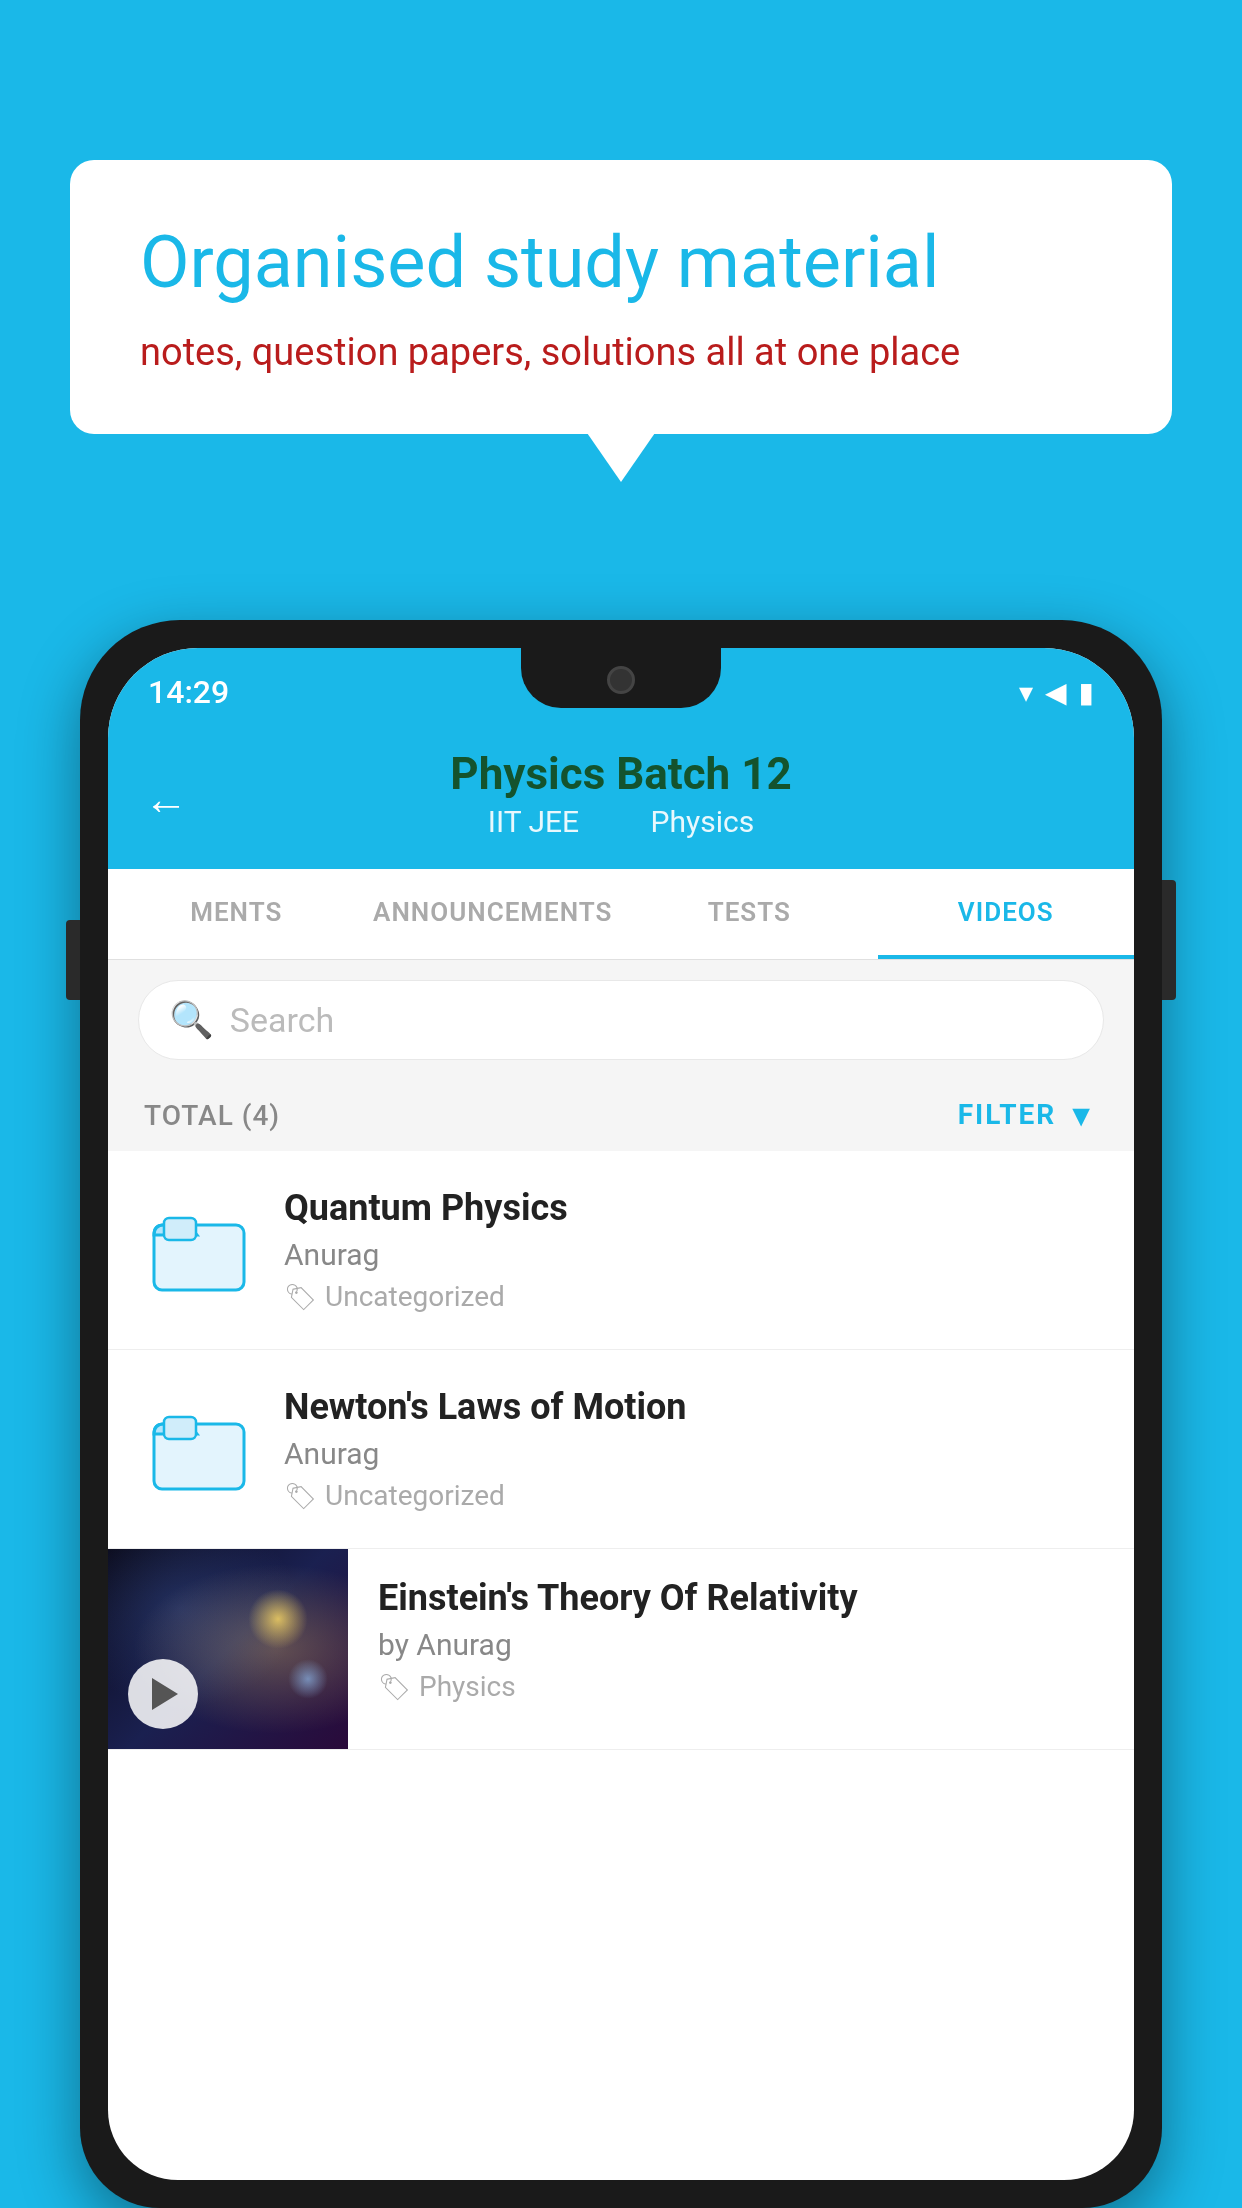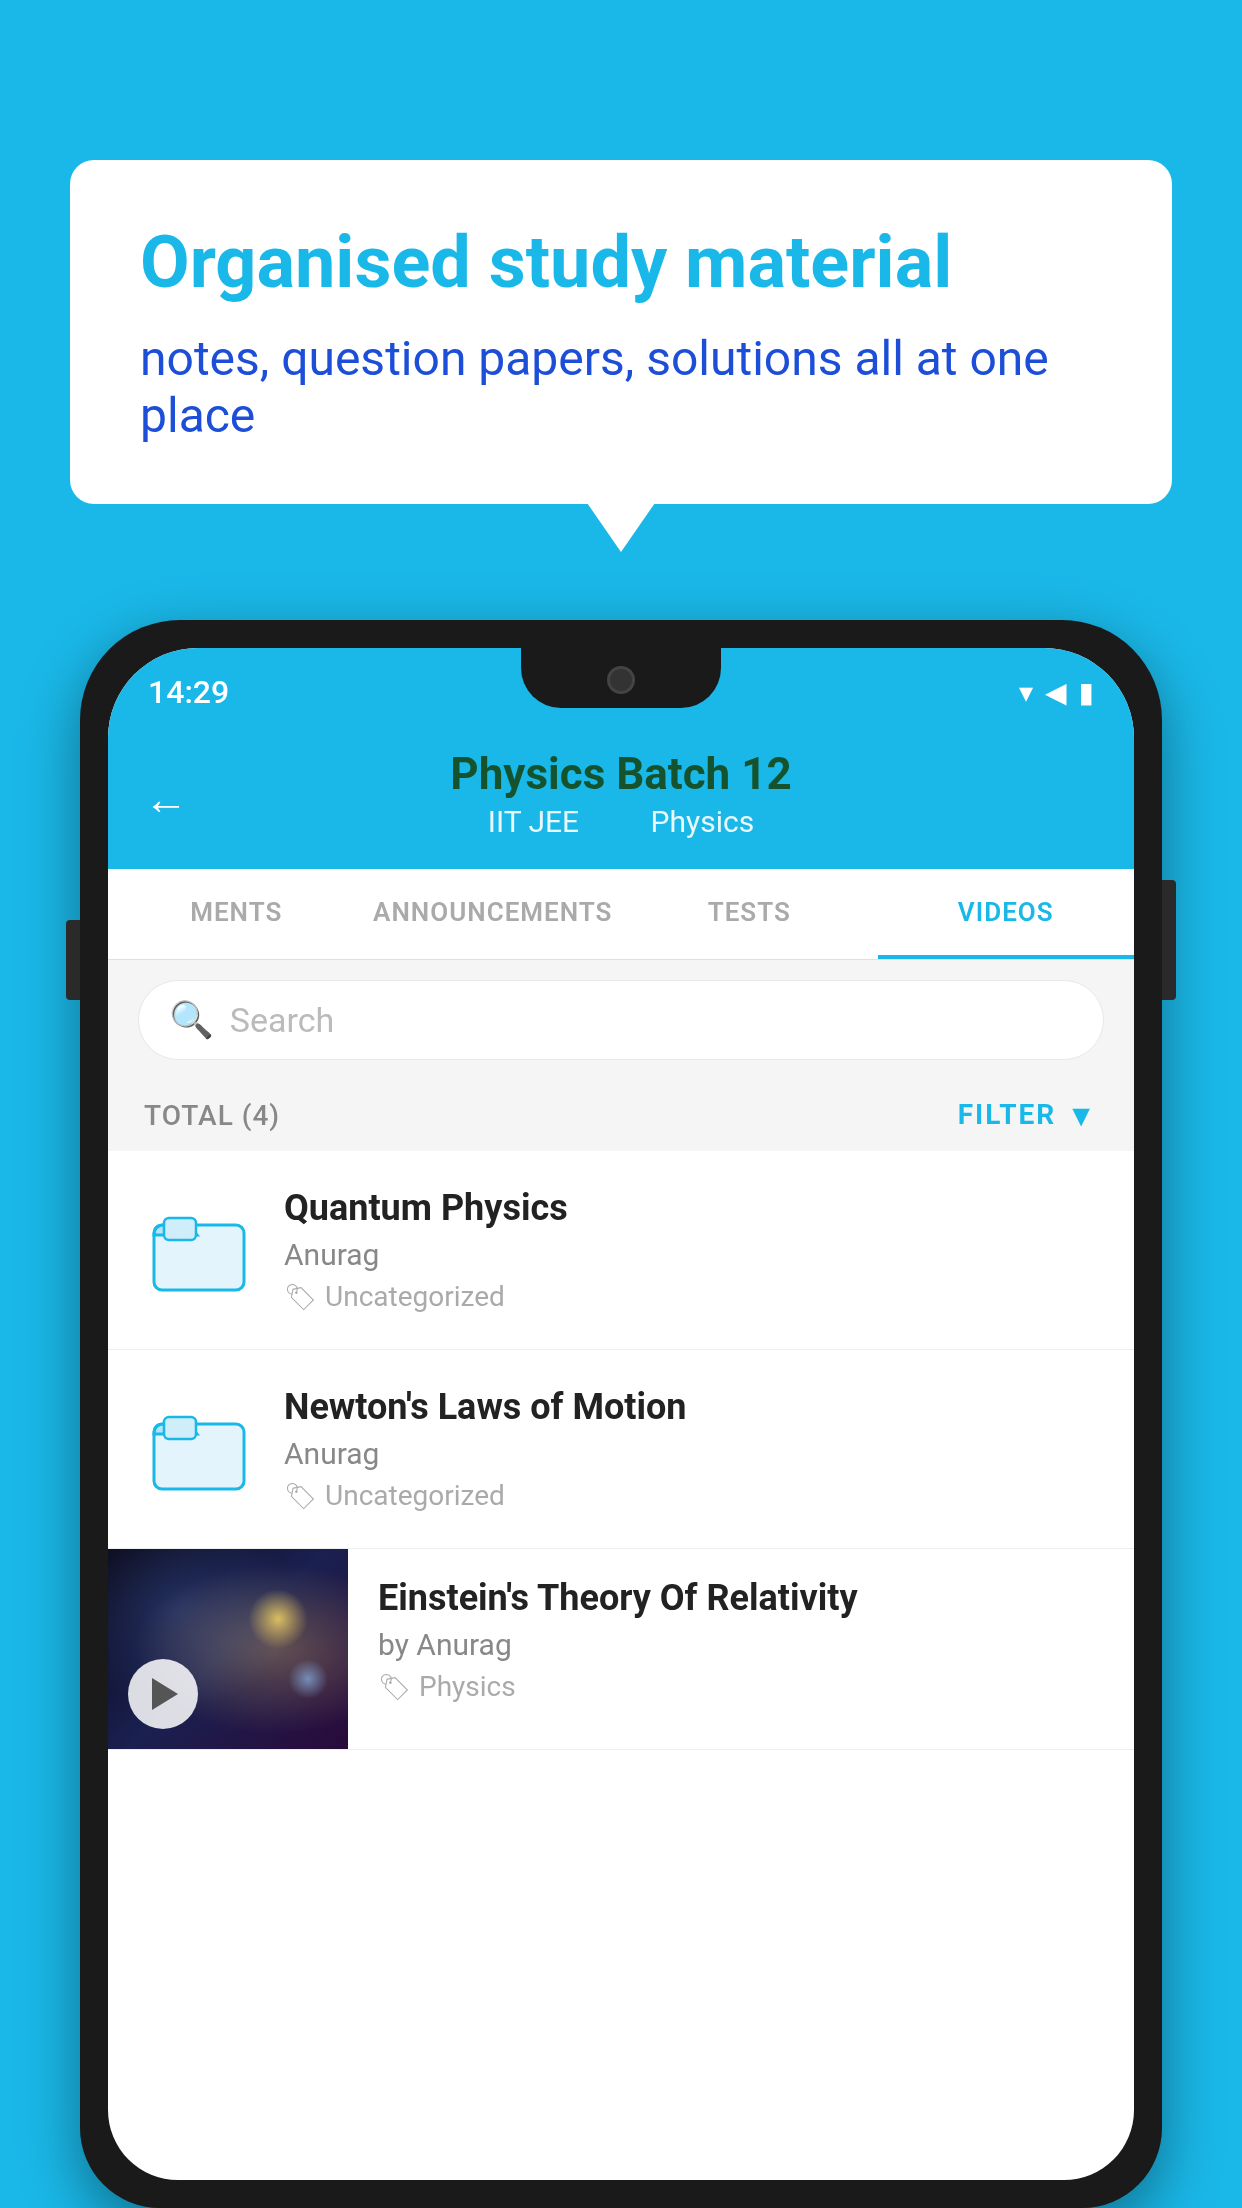--- a/index.html
+++ b/index.html
@@ -37,28 +37,28 @@
       width: 0;
       height: 0;
       border-left: 36px solid transparent;
       border-right: 36px solid transparent;
       border-top: 52px solid white;
     }
 
     .bubble-title {
       color: #1ab8e8;
       font-size: 72px;
-      font-weight: 700;
+      font-weight: 400;
       line-height: 1.2;
       margin-bottom: 24px;
     }
 
     .bubble-subtitle {
-      color: #1d4ed8;
-      font-size: 48px;
+      color: #b91c1c;
+      font-size: 38px;
       font-weight: 400;
     }
 
     
     .phone-frame {
       position: absolute;
       top: 620px;
       left: 80px;
       right: 80px;
       bottom: 0;

